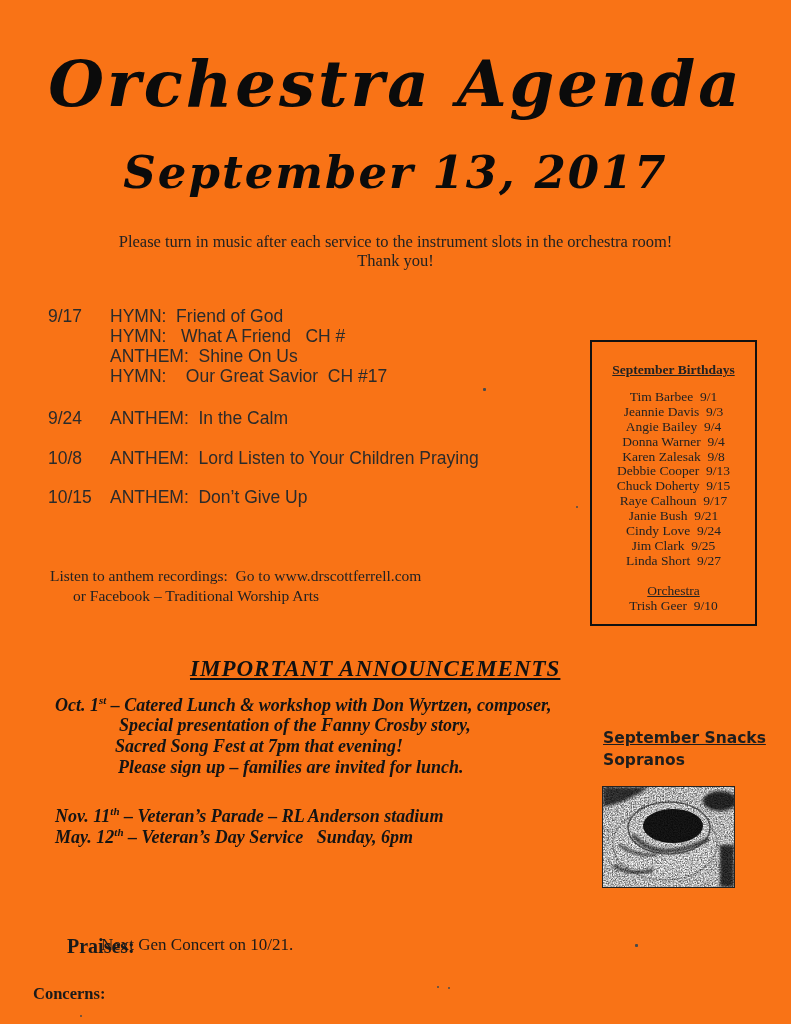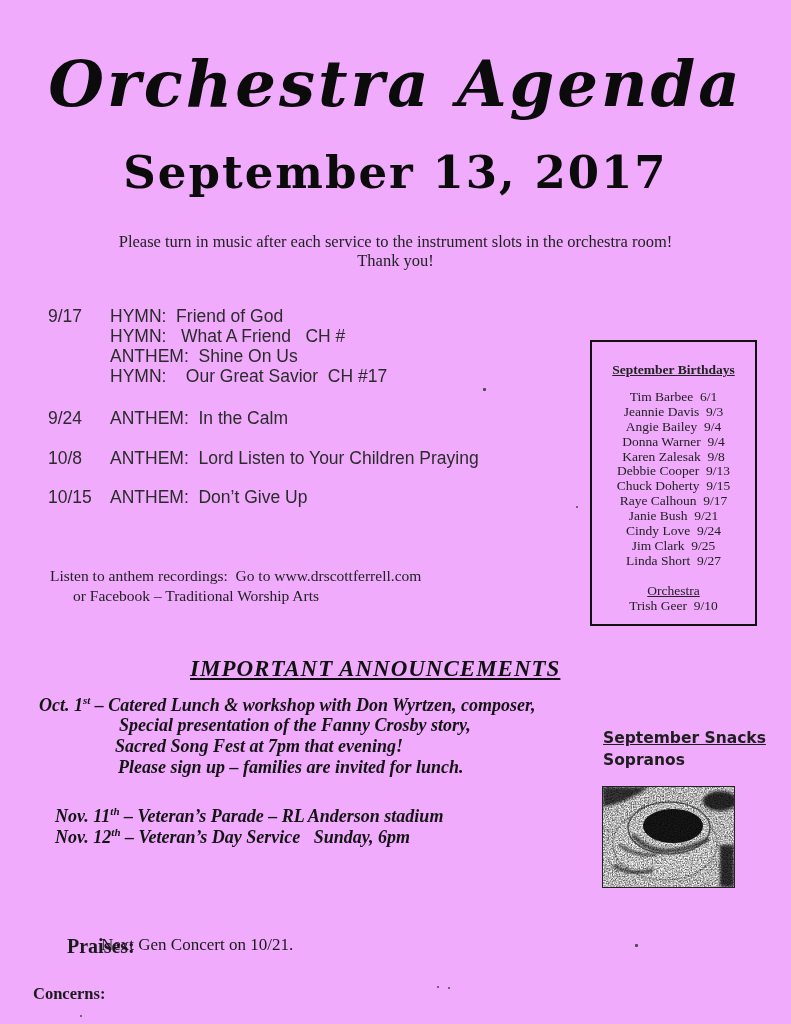--- a/index.html
+++ b/index.html
@@ -1,41 +1,41 @@
 <!DOCTYPE html>
 <html><head>
 <meta charset="utf-8">
 <style>
   html,body{margin:0;padding:0;background:#d8d8d8;}
   .page{
     position:relative;
     width:791px;height:1024px;
     margin:0 auto;
-    background:#f0abfc;
+    background:#f97316;
     overflow:hidden;
     color:#1a1a1a;
     font-family:"Liberation Serif", serif;
   }
   .abs{position:absolute;}
   .pre{white-space:pre-wrap;}
 
   
   .script-title{
     left:0;right:0;top:46px;
     text-align:center;
     font-family:"DejaVu Serif", serif;
     font-style:italic;font-weight:bold;
     font-size:64px;letter-spacing:3px;
     color:#0b0b0b;
   }
   .script-subtitle{
     left:0;right:0;top:146px;
     text-align:center;
     font-family:"DejaVu Serif", serif;
-    font-weight:bold;
+    font-style:italic;font-weight:bold;
     font-size:45px;letter-spacing:2px;
     color:#0b0b0b;
   }
 
   .notice{
     left:0;right:0;top:232px;
     text-align:center;
     font-size:16.5px;line-height:19px;
     color:#222;
   }
@@ -147,21 +147,21 @@
 
   <div class="abs sched-group" style="top:487px;">
     <span class="sched-date pre">10/15</span>
     <div class="sched-items">
       <span class="pre">ANTHEM:  Don’t Give Up</span>
     </div>
   </div>
 
   <div class="abs bd-box">
     <div class="bd-heading pre">September Birthdays</div>
-    <div class="pre">Tim Barbee  6/1</div>
+    <div class="pre">Tim Barbee  9/1</div>
     <div class="pre">Jeannie Davis  9/3</div>
     <div class="pre">Angie Bailey  9/4</div>
     <div class="pre">Donna Warner  9/4</div>
     <div class="pre">Karen Zalesak  9/8</div>
     <div class="pre">Debbie Cooper  9/13</div>
     <div class="pre">Chuck Doherty  9/15</div>
     <div class="pre">Raye Calhoun  9/17</div>
     <div class="pre">Janie Bush  9/21</div>
     <div class="pre">Cindy Love  9/24</div>
     <div class="pre">Jim Clark  9/25</div>
@@ -169,27 +169,27 @@
     <div class="bd-gap"></div>
     <div class="bd-sub pre">Orchestra</div>
     <div class="pre">Trish Geer  9/10</div>
   </div>
 
   <div class="abs rec1"><span class="pre">Listen to anthem recordings:  Go to </span><span class="rec-url pre">www.drscottferrell.com</span></div>
   <div class="abs rec2 pre">or Facebook – Traditional Worship Arts</div>
 
   <div class="abs ann-heading pre">IMPORTANT ANNOUNCEMENTS</div>
 
-  <div class="abs ann" style="left:39px;top:694px;"><span class="pre">Oct. 1</span><sup>st</sup><span class="pre"> – Catered Lunch &amp; workshop with Don Wyrtzen, composer,</span></div>
+  <div class="abs ann" style="left:55px;top:694px;"><span class="pre">Oct. 1</span><sup>st</sup><span class="pre"> – Catered Lunch &amp; workshop with Don Wyrtzen, composer,</span></div>
   <div class="abs ann pre" style="left:119px;top:715px;">Special presentation of the Fanny Crosby story,</div>
   <div class="abs ann pre" style="left:115px;top:736px;">Sacred Song Fest at 7pm that evening!</div>
   <div class="abs ann pre" style="left:118px;top:757px;">Please sign up – families are invited for lunch.</div>
 
   <div class="abs ann" style="left:55px;top:805px;"><span class="pre">Nov. 11</span><sup>th</sup><span class="pre"> – Veteran’s Parade – RL Anderson stadium</span></div>
-  <div class="abs ann" style="left:55px;top:826px;"><span class="pre">Nov. 12</span><sup>th</sup><span class="pre"> – Veteran’s Day Service   Sunday, 6pm</span></div>
+  <div class="abs ann" style="left:55px;top:826px;"><span class="pre">May. 12</span><sup>th</sup><span class="pre"> – Veteran’s Day Service   Sunday, 6pm</span></div>
 
   <div class="abs snacks-heading pre">September Snacks</div>
   <div class="abs snacks-group pre">Sopranos</div>
 
   <div class="abs photo">
     <svg width="131" height="100" viewBox="0 0 131 100">
       <defs>
         <filter id="speckle" x="0" y="0" width="100%" height="100%">
           <feTurbulence type="fractalNoise" baseFrequency="0.75" numOctaves="3" seed="11" result="n"></feTurbulence>
           <feColorMatrix in="n" type="matrix" values="0 0 0 0 0  0 0 0 0 0  0 0 0 0 0  1.3 1.3 1.3 0 -1.55"></feColorMatrix>

